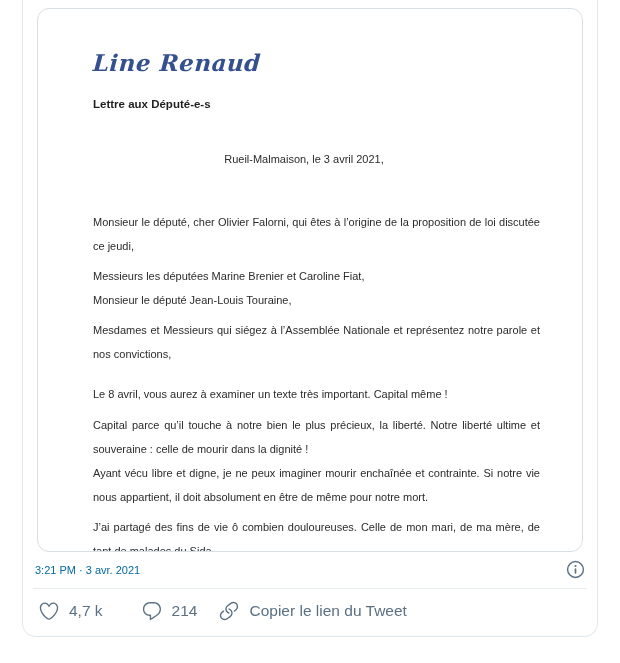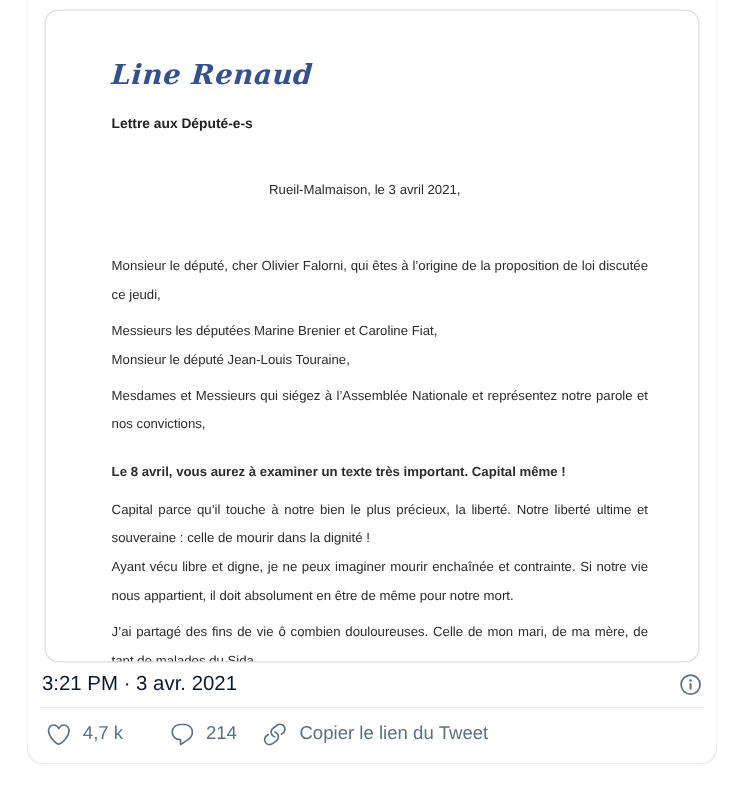--- a/index.html
+++ b/index.html
@@ -44,31 +44,31 @@
   .letter-date {
     text-align: center; font-size: 11px; color: #2b2b2b;
     margin-top: 43px; padding-right: 25px;
   }
   .letter-body { margin-top: 45px; }
   .letter-body p {
     font-size: 11px; line-height: 24px; color: #2b2b2b;
     text-align: justify; white-space: pre-line;
     margin-bottom: 6px;
   }
-  .letter-body p.gap-lg { margin-top: 16px; font-weight: bold; }
+  .letter-body p.gap-lg { margin-top: 16px; }
   .letter-body p.gap-sm { margin-top: 7px; }
 
   
   .tweet-footer { position: absolute; left: 0; right: 0; top: 552px; padding: 0 10px; }
   .timestamp-row {
     display: flex; align-items: center; justify-content: space-between;
     padding: 8px 2px 9px;
     border-bottom: 1px solid #e6ecf0;
   }
-  .timestamp { font-size: 17px; color: #0f172a; }
+  .timestamp { font-size: 11px; color: #0369a1; }
   .info-btn { width: 19px; height: 19px; color: #5b7083; cursor: pointer; display: flex; }
   .actions-row {
     display: flex; align-items: center;
     padding: 11px 2px 0;
     color: #5b7083;
   }
   .action { display: flex; align-items: center; gap: 9px; cursor: pointer; justify-content: center; }
   .action .count, .action .label { font-size: 15.5px; color: #5b7083; }
   .action-like  { margin-left: 3px; margin-right: 38px; }
   .action-reply { margin-right: 21px; }

